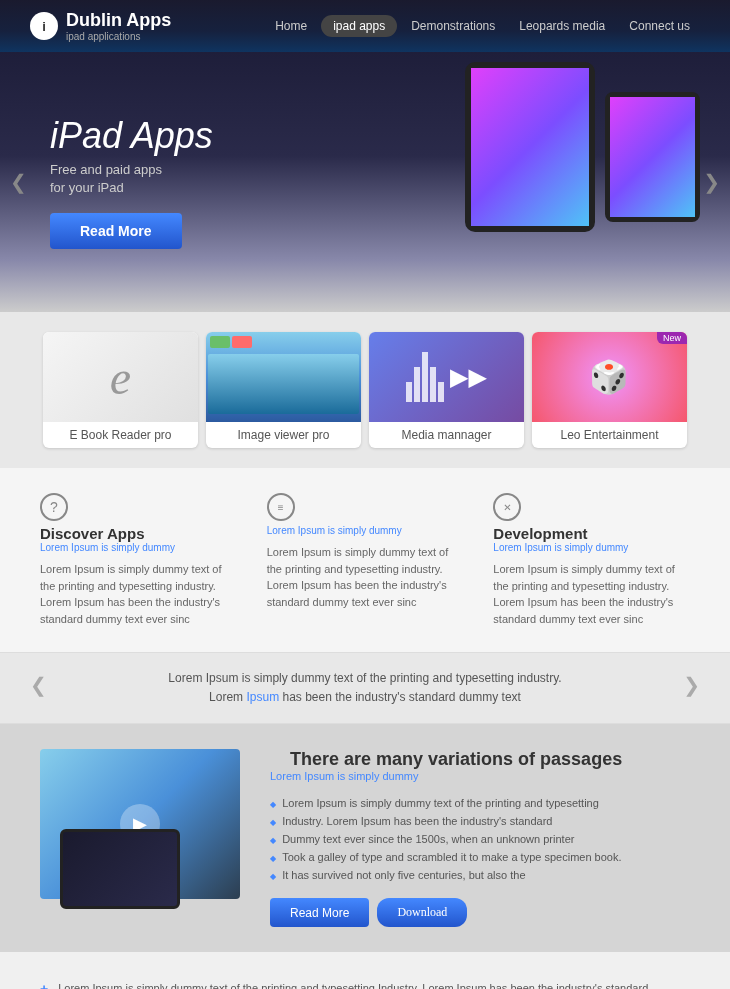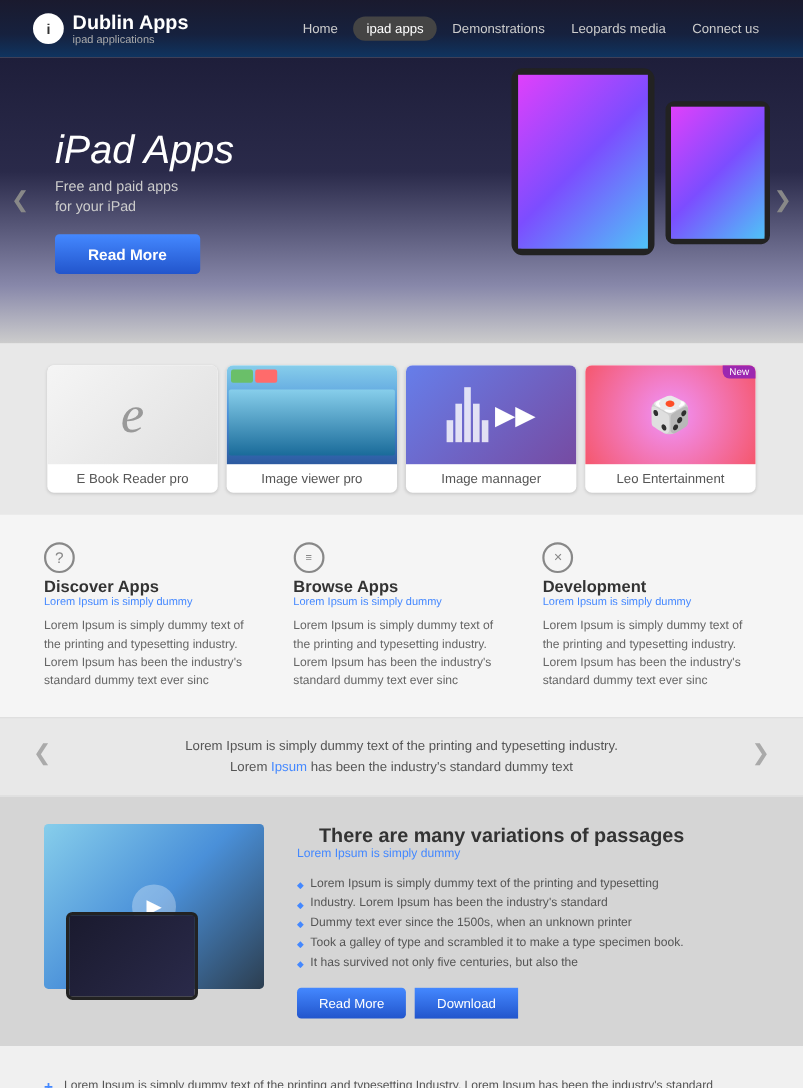--- a/index.html
+++ b/index.html
@@ -271,23 +271,24 @@
       padding: 7px 20px;
       border-radius: 4px;
       font-size: 12px;
       cursor: pointer;
     }
     .btn-blue-outline {
       background: linear-gradient(180deg, #4488ff, #2255cc);
       color: #fff;
       border: none;
       padding: 7px 20px;
-      border-radius: 0;
+      border-radius: 12px;
       font-size: 12px;
       cursor: pointer;
+      font-family: Liberation Serif, serif;
     }
 
     
     .accordion-section {
       background: #f0f0f0;
       padding: 20px 40px;
     }
     .accordion-item {
       padding: 8px 0;
       border-bottom: 1px solid #e0e0e0;
@@ -379,21 +380,21 @@
         <div class="media-bars">
           <div class="media-bar" style="height:20px;"></div>
           <div class="media-bar" style="height:35px;"></div>
           <div class="media-bar" style="height:50px;"></div>
           <div class="media-bar" style="height:35px;"></div>
           <div class="media-bar" style="height:20px;"></div>
         </div>
         <span style="color:#fff;font-size:24px;margin-left:6px;">▶▶</span>
       </div>
     </div>
-    <div class="app-label">Image mannager</div>
+    <div class="app-label">Media mannager</div>
   </div>
 
   <div class="app-card" style="position:relative;">
     <div class="app-thumb leo">
       <div class="app-icon-overlay">
         <span class="dice-icon">🎲</span>
       </div>
     </div>
     <div class="new-badge">New</div>
     <div class="app-label">Leo Entertainment</div>
@@ -402,21 +403,20 @@
 
 <section class="features-section">
   <div class="feature-col">
     <div class="feature-icon">?</div>
     <div class="feature-title">Discover Apps</div>
     <div class="feature-sub">Lorem Ipsum is simply dummy</div>
     <div class="feature-text">Lorem Ipsum is simply dummy text of the printing and typesetting industry. Lorem Ipsum has been the industry's standard dummy text ever sinc</div>
   </div>
   <div class="feature-col">
     <div class="feature-icon" style="font-size:10px;">≡</div>
-    <div class="feature-title">Browse Apps</div>
     <div class="feature-sub">Lorem Ipsum is simply dummy</div>
     <div class="feature-text">Lorem Ipsum is simply dummy text of the printing and typesetting industry. Lorem Ipsum has been the industry's standard dummy text ever sinc</div>
   </div>
   <div class="feature-col">
     <div class="feature-icon" style="font-size:10px;">✕</div>
     <div class="feature-title">Development</div>
     <div class="feature-sub">Lorem Ipsum is simply dummy</div>
     <div class="feature-text">Lorem Ipsum is simply dummy text of the printing and typesetting industry. Lorem Ipsum has been the industry's standard dummy text ever sinc</div>
   </div>
 </section>

